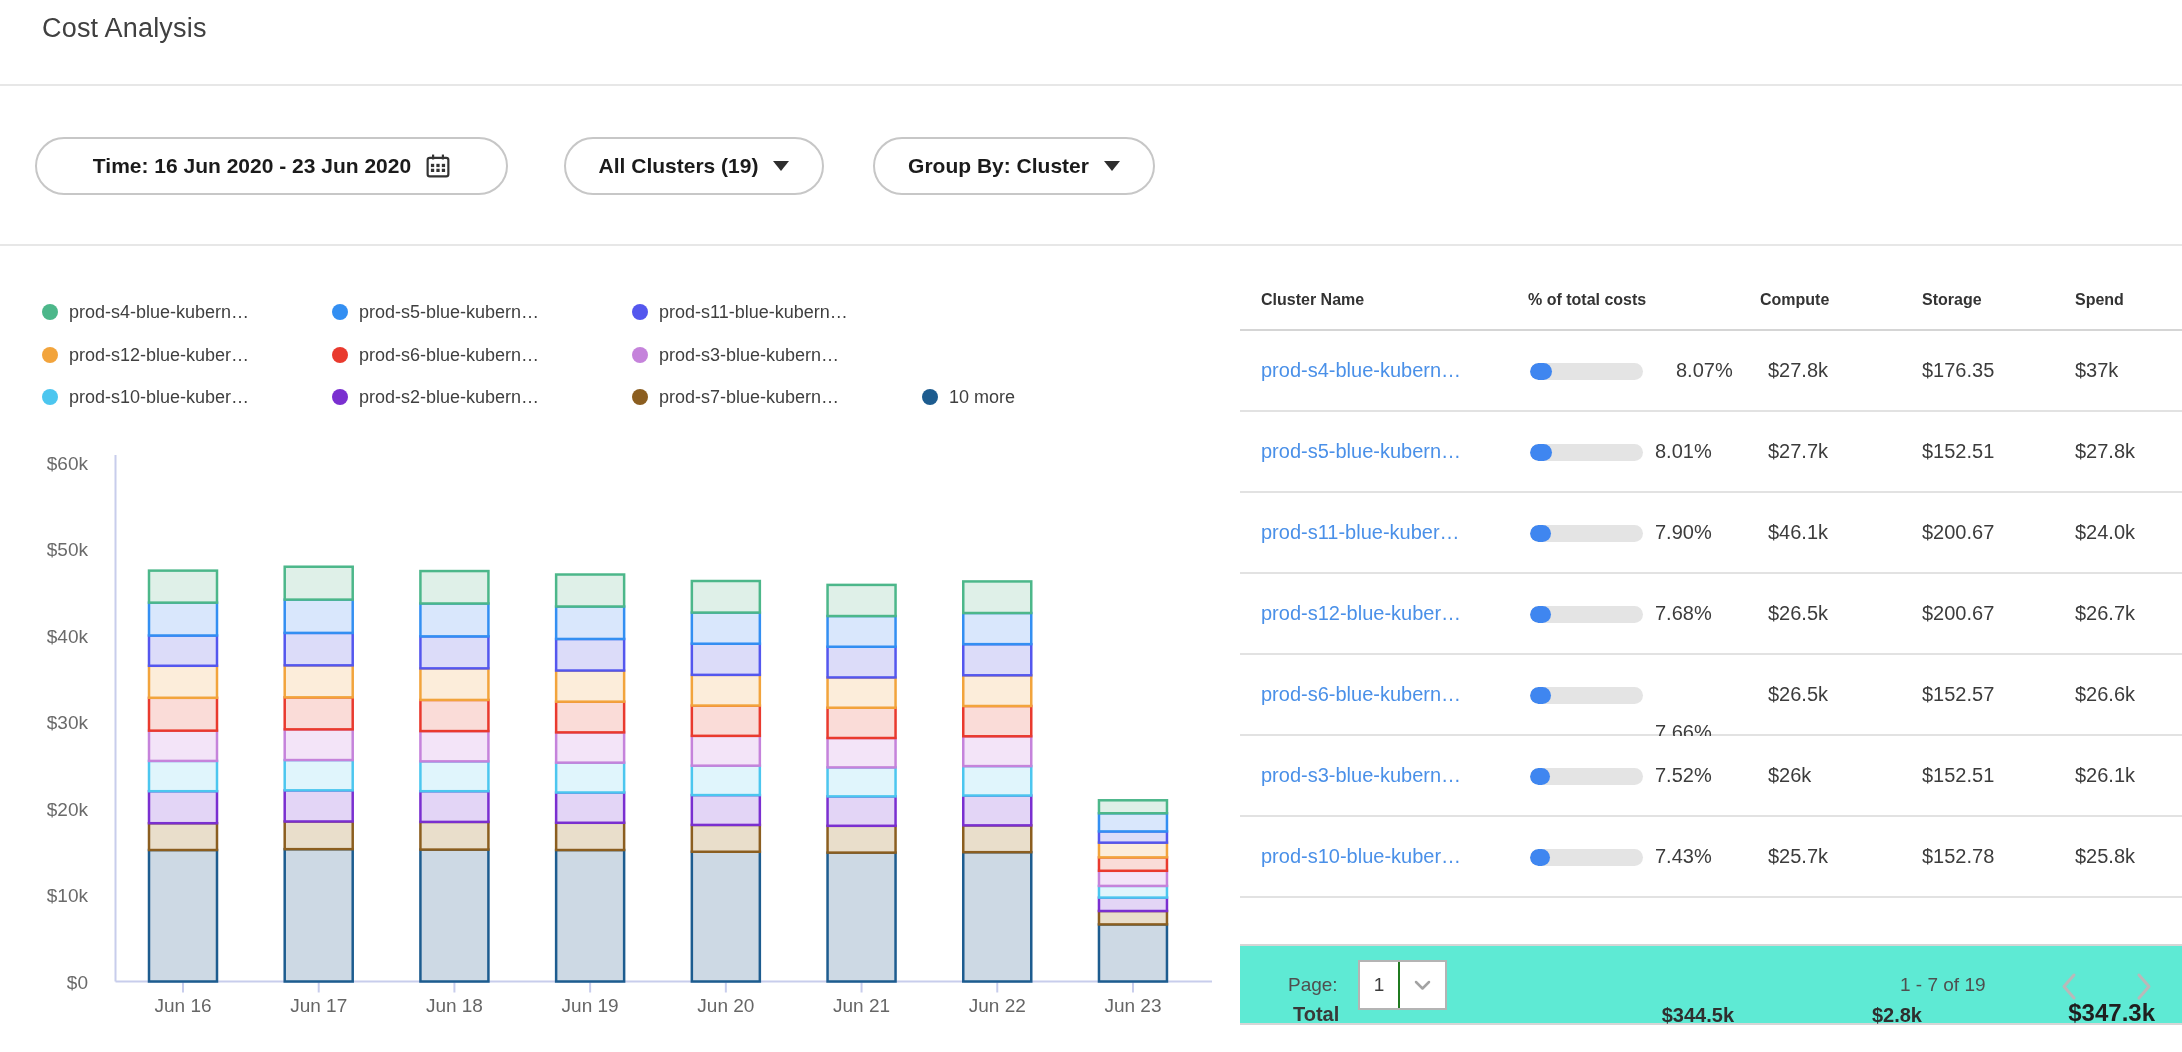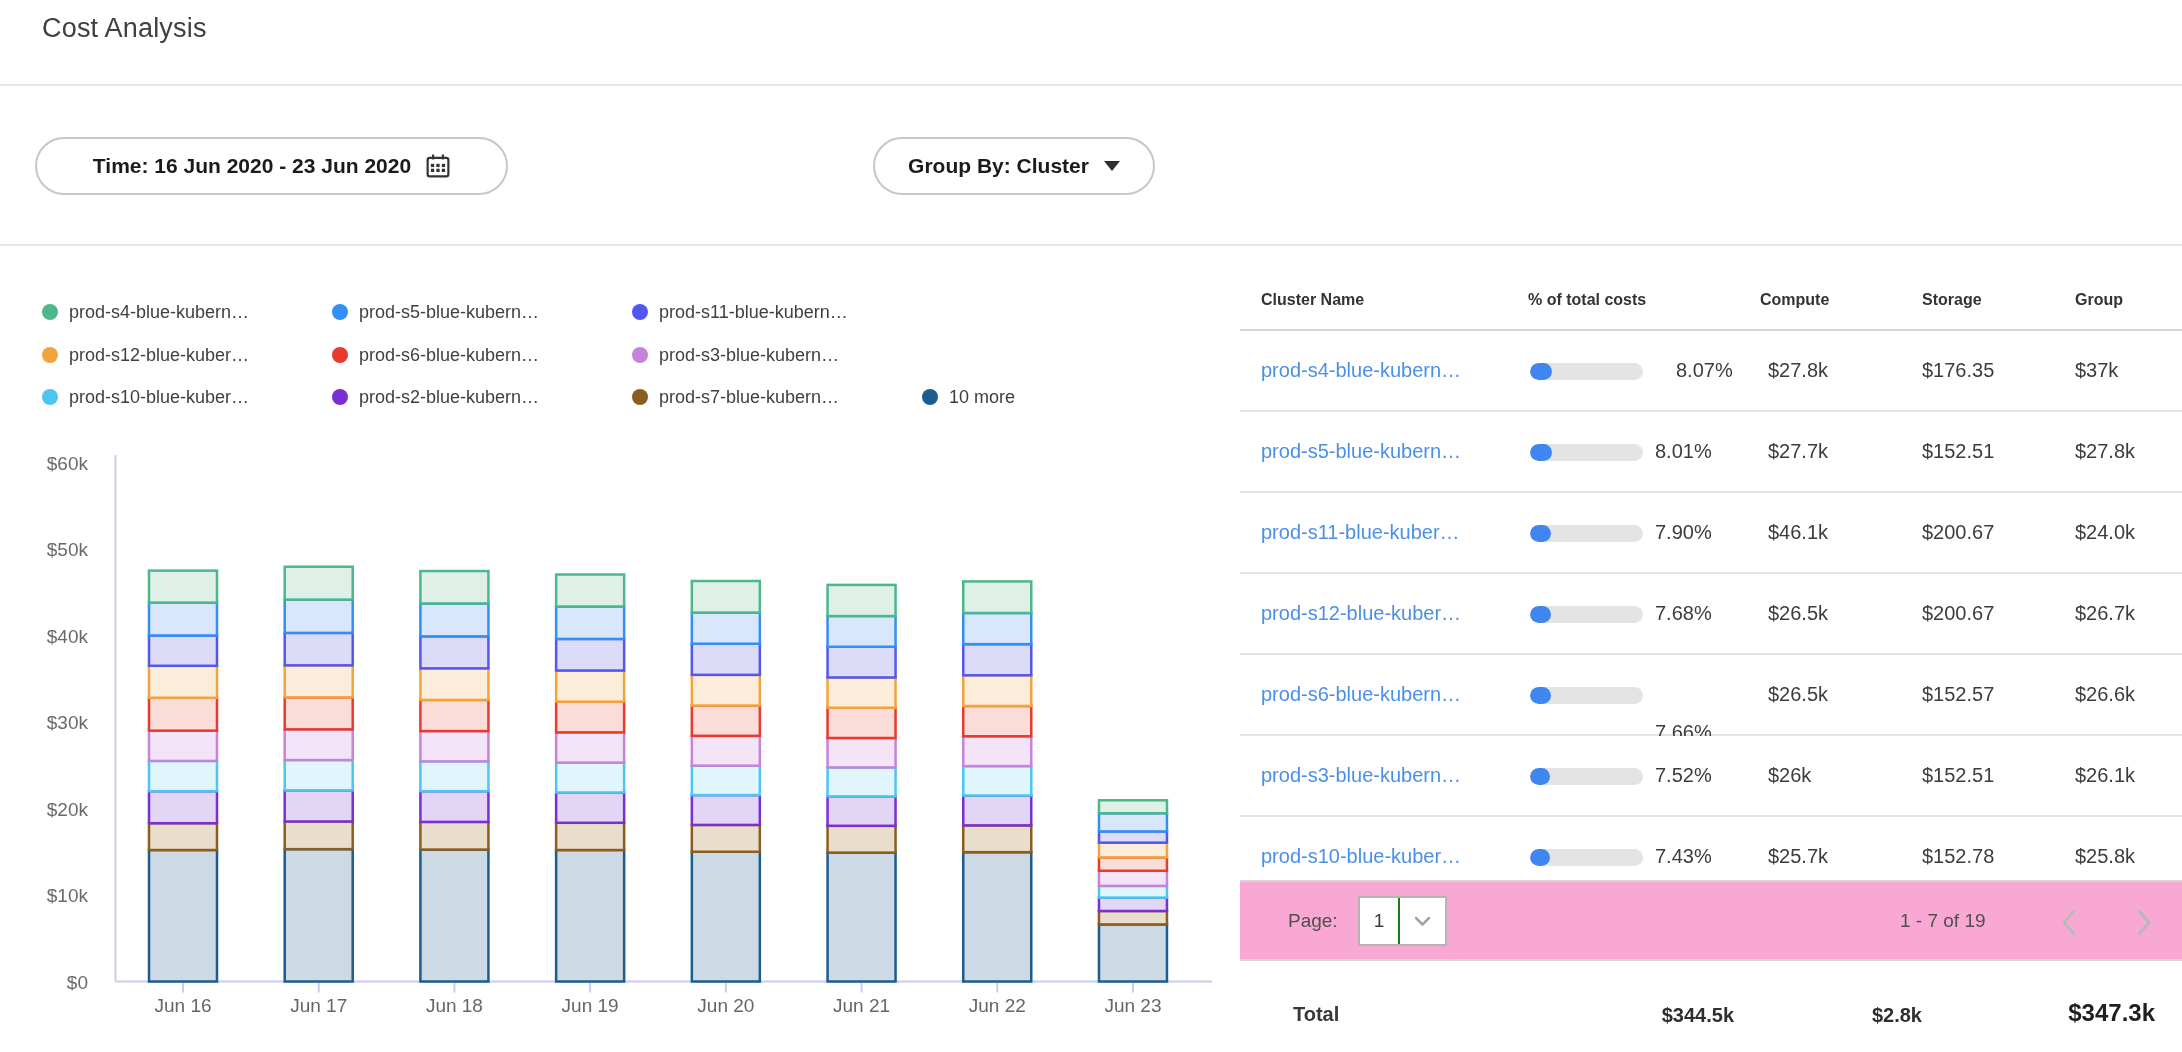--- a/index.html
+++ b/index.html
@@ -16,22 +16,22 @@
   .legend-item{display:flex;align-items:center;gap:11px;font-size:18px;color:#3f3f3f;height:22px;cursor:pointer;}
   .dot{width:16px;height:16px;border-radius:50%;flex:0 0 16px;}
   svg text{font-family:"Liberation Sans",sans-serif;}
   .th{font-size:16px;font-weight:600;color:#333;top:291px;text-align:center;}
   .hdr-sep{left:1240px;top:329px;width:942px;height:2px;background:#d5d5d5;}
   .row{left:1240px;width:942px;height:81px;border-bottom:2px solid #e2e2e2;box-sizing:border-box;background:#fff;}
   .row .cell{position:absolute;top:0;height:100%;display:flex;align-items:center;font-size:20px;color:#3c3c3c;}
   .row a.cell{color:#4a90e8;text-decoration:none;cursor:pointer;}
   .track{position:absolute;left:290px;top:32px;width:113px;height:17px;border-radius:9px;background:#e4e4e4;overflow:hidden;}
   .trackfill{height:100%;background:#3f86f0;border-radius:9px;}
-  .pag{left:1240px;top:880px;width:942px;height:81px;border-top:2px solid #d6d6d6;border-bottom:2px solid #d6d6d6;
-       box-sizing:border-box;background:#f9a8d4;}
+  .pag{left:1240px;top:944px;width:942px;height:81px;border-top:2px solid #d6d6d6;border-bottom:2px solid #d6d6d6;
+       box-sizing:border-box;background:#5eead4;}
   .pag .ptext{position:absolute;top:0;height:100%;display:flex;align-items:center;font-size:19px;color:#4f4f4f;}
   .pgselect{position:absolute;left:118px;top:14px;width:89px;height:50px;border:2px solid #b4b4b4;background:#fff;
             box-sizing:border-box;display:flex;align-items:center;cursor:pointer;}
   .pgval{width:38px;text-align:center;font-size:19px;color:#3c3c3c;}
   .pgdiv{width:2px;height:100%;background:#1f7a1f;}
   .pgchev{flex:1;display:flex;align-items:center;justify-content:center;}
   .navchev{position:absolute;top:26px;cursor:pointer;}
   .total-label{font-size:20px;font-weight:700;color:#383838;margin-left:32px;}
   .total-val{font-size:20px;font-weight:600;color:#2f2f2f;}
   .total-grand{font-size:24px;font-weight:700;color:#1f1f1f;}
@@ -54,20 +54,24 @@
         <g fill="#333">
           <rect x="4.5" y="9" width="3" height="3"></rect>
             <rect x="9.5" y="9" width="3" height="3"></rect>
             <rect x="14.5" y="9" width="3" height="3"></rect>
           <rect x="4.5" y="13.5" width="3" height="3"></rect>
             <rect x="9.5" y="13.5" width="3" height="3"></rect>
             <rect x="14.5" y="13.5" width="3" height="3"></rect>
         </g>
       </svg>
     </span>
+  </div>
+  <div class="abs pill" style="left:564px;width:260px">
+    <span>All Clusters (19)</span>
+    <span class="caret"></span>
   </div>
   <div class="abs pill" style="left:873px;width:282px">
     <span>Group By: Cluster</span>
     <span class="caret"></span>
   </div>
 
   <div class="abs hr" style="top:244px"></div>
 
   <div id="legend">
       <div class="abs legend-item" style="left: 42px; top: 301px;">
@@ -217,21 +221,21 @@
       <rect x="1098.97" y="391.4225" width="68" height="11.245000000000001" fill="#dcdcf9" stroke="#5457ee" stroke-width="2.5"></rect>
       <rect x="1098.97" y="373.25749999999994" width="68" height="18.165000000000003" fill="#d9e7fc" stroke="#338ff2" stroke-width="2.5"></rect>
       <rect x="1098.97" y="360.28249999999997" width="68" height="12.975000000000001" fill="#dff0e8" stroke="#4cb78a" stroke-width="2.5"></rect>
       <text x="1132.97" y="572" text-anchor="middle" fill="#666" font-size="19">Jun 23</text>
     </svg>
 
   <span class="abs th" style="left:1261px">Cluster Name</span>
   <span class="abs th" style="left:1528px">% of total costs</span>
   <span class="abs th" style="left:1760px">Compute</span>
   <span class="abs th" style="left:1922px">Storage</span>
-  <span class="abs th" style="left:2075px">Group</span>
+  <span class="abs th" style="left:2075px">Spend</span>
   <div class="abs hdr-sep"></div>
 
   <div id="rows">
       <div class="abs row" style="top: 331px;">
         <a class="cell" href="#" style="left: 21px;">prod-s4-blue-kubern…</a>
         <div class="track">
           <div class="trackfill" style="width: 22px;"></div>
         </div>
         <span class="cell" style="left: 436px;">8.07%</span>
         <span class="cell" style="left: 528px;">$27.8k</span>

